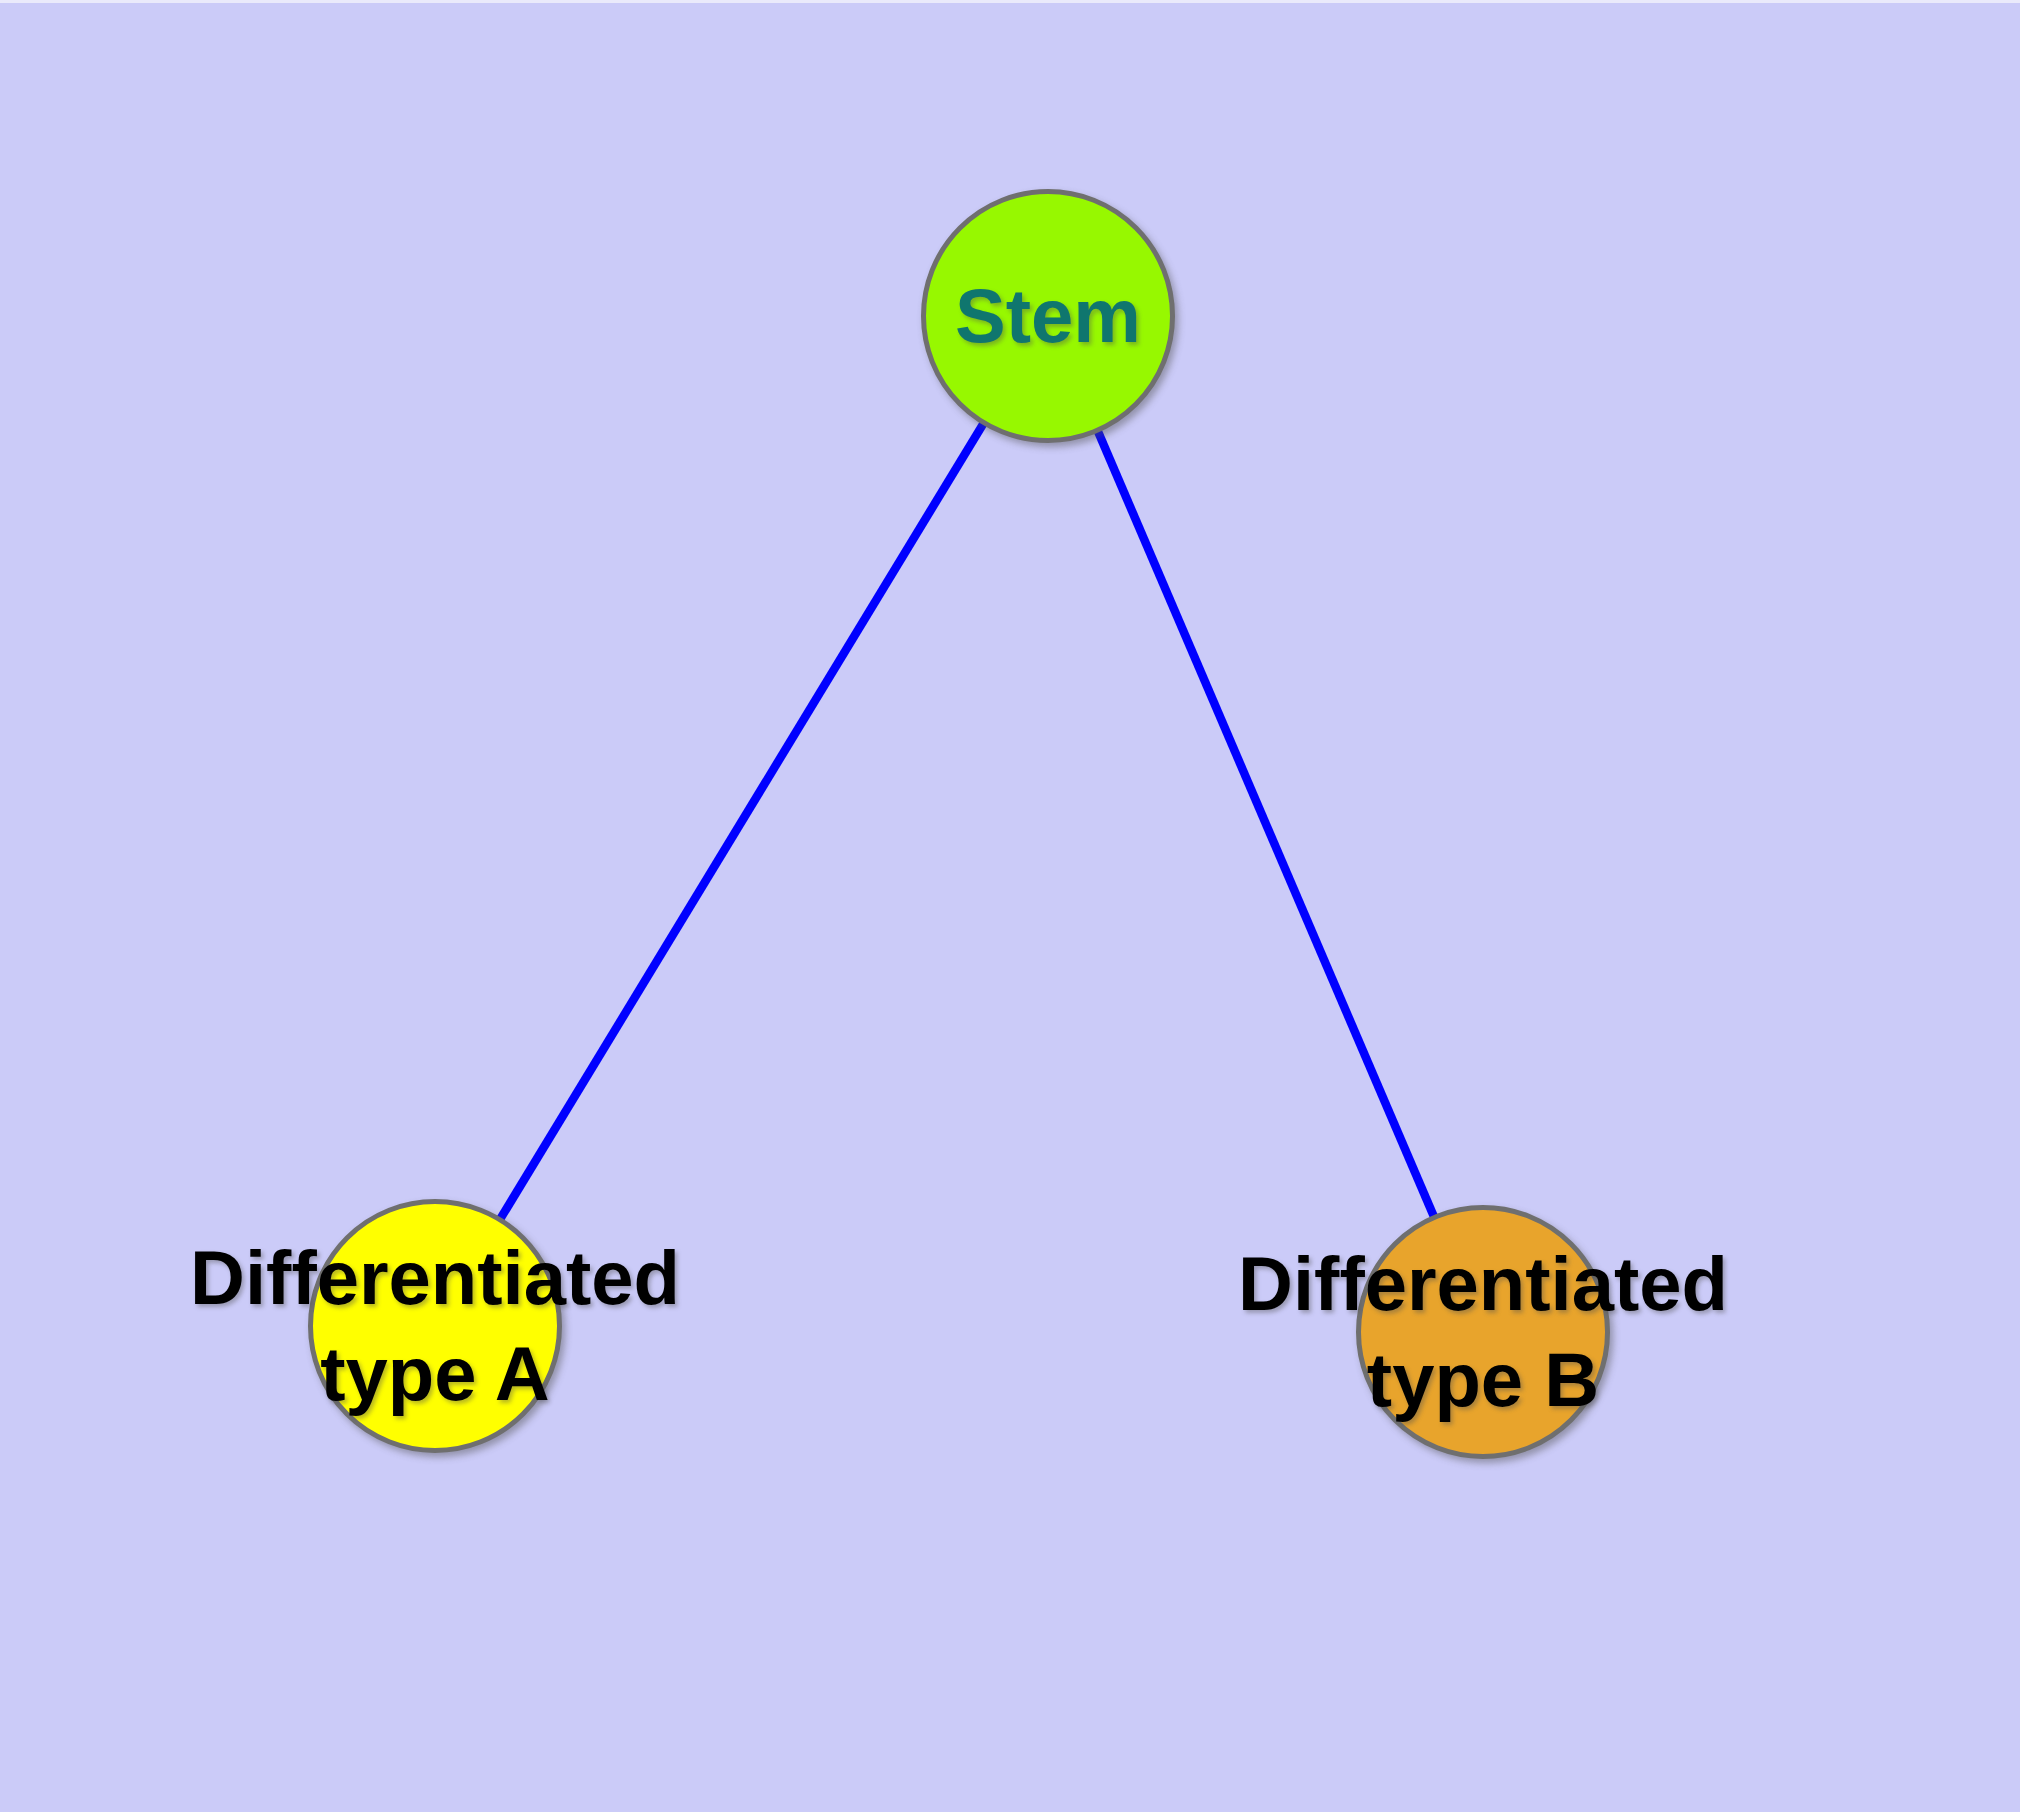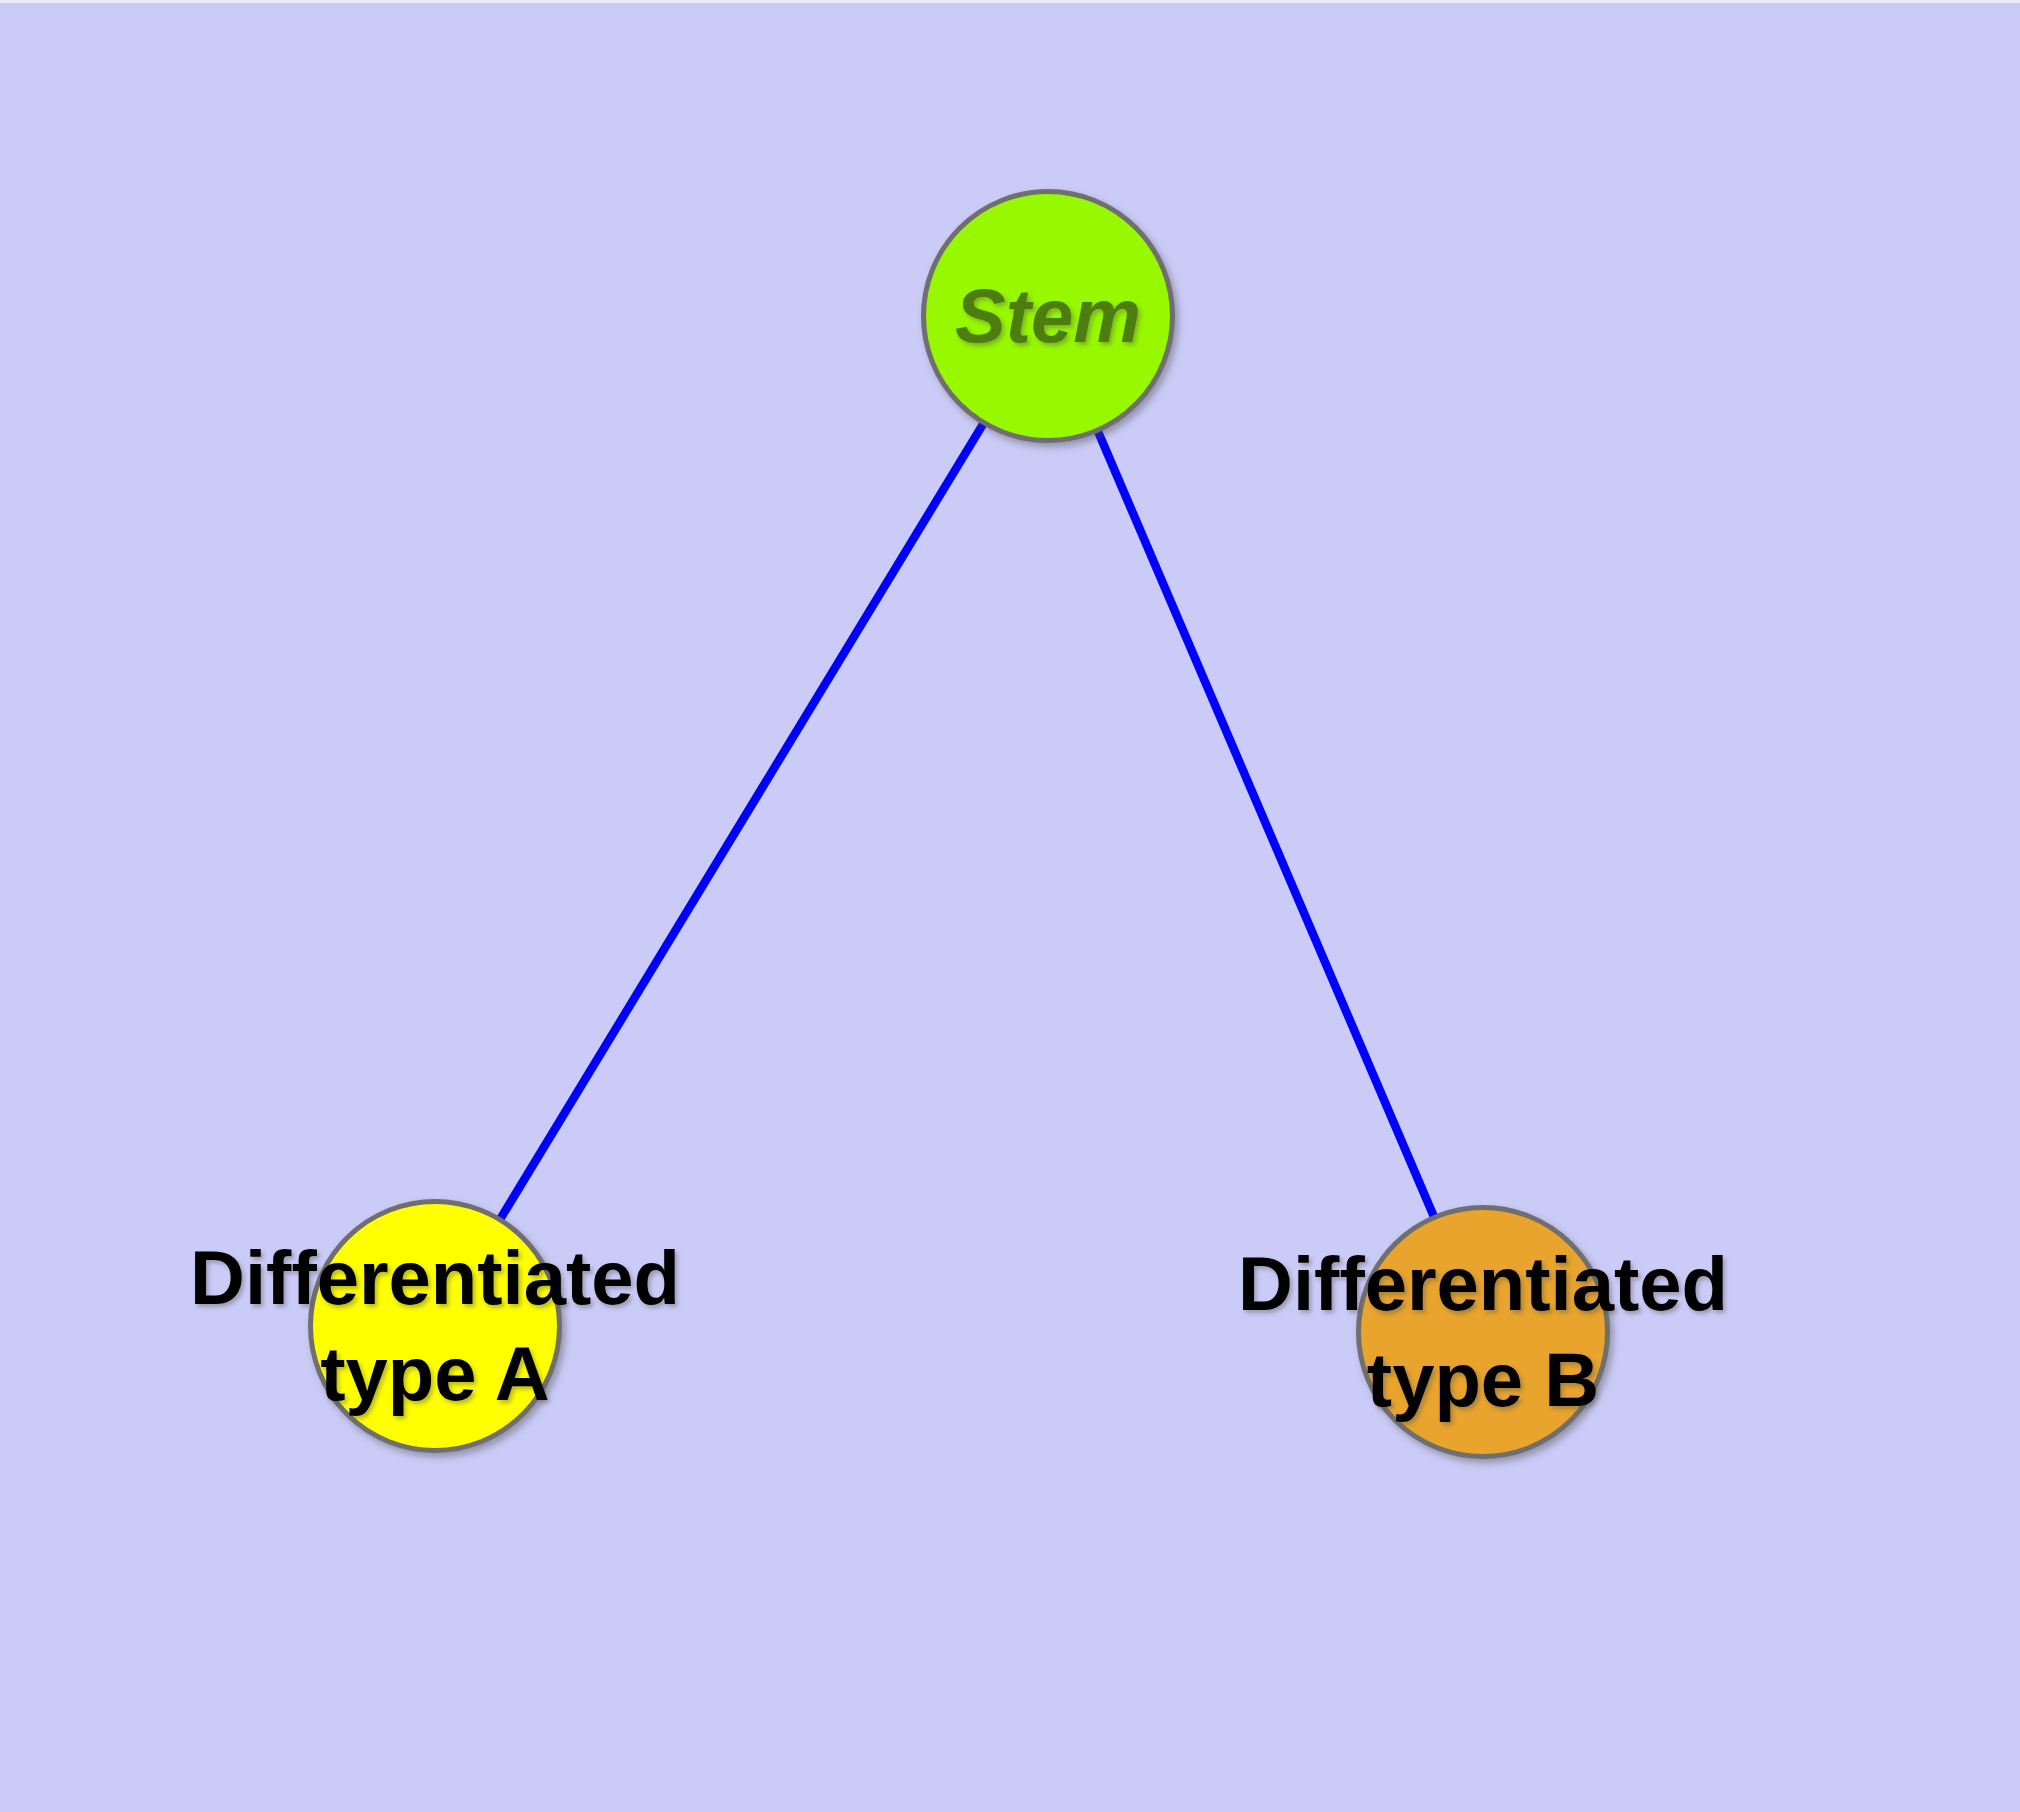--- a/index.html
+++ b/index.html
@@ -74,21 +74,21 @@
 <div class="stage" style="background-color: rgb(203, 203, 248);">
 
   <div class="top-highlight" style="background-color: rgb(234, 234, 251);"></div>
 
   <svg class="edges" viewBox="0 0 2384 2138" xmlns="http://www.w3.org/2000/svg">
     <line x1="1237" y1="373" x2="513" y2="1565" style="stroke: rgb(0, 0, 255);"></line>
     <line x1="1237" y1="373" x2="1750" y2="1572" style="stroke: rgb(0, 0, 255);"></line>
   </svg>
 
   <div class="node node-stem" style="background-color: rgb(151, 248, 0); border-color: rgb(111, 111, 111);">
-    <span class="node-label" style="color: #4d7c0f; font-style: italic;">Stem</span>
+    <span class="node-label" style="color: #0f766e;">Stem</span>
   </div>
 
   <div class="node node-diff-a" style="background-color: rgb(255, 255, 0); border-color: rgb(111, 111, 111);">
     <span class="node-label" style="color: rgb(0, 0, 0);">Differentiated
 type A</span>
   </div>
 
   <div class="node node-diff-b" style="background-color: rgb(232, 164, 44); border-color: rgb(111, 111, 111);">
     <span class="node-label" style="color: rgb(0, 0, 0);">Differentiated
 type B</span>

